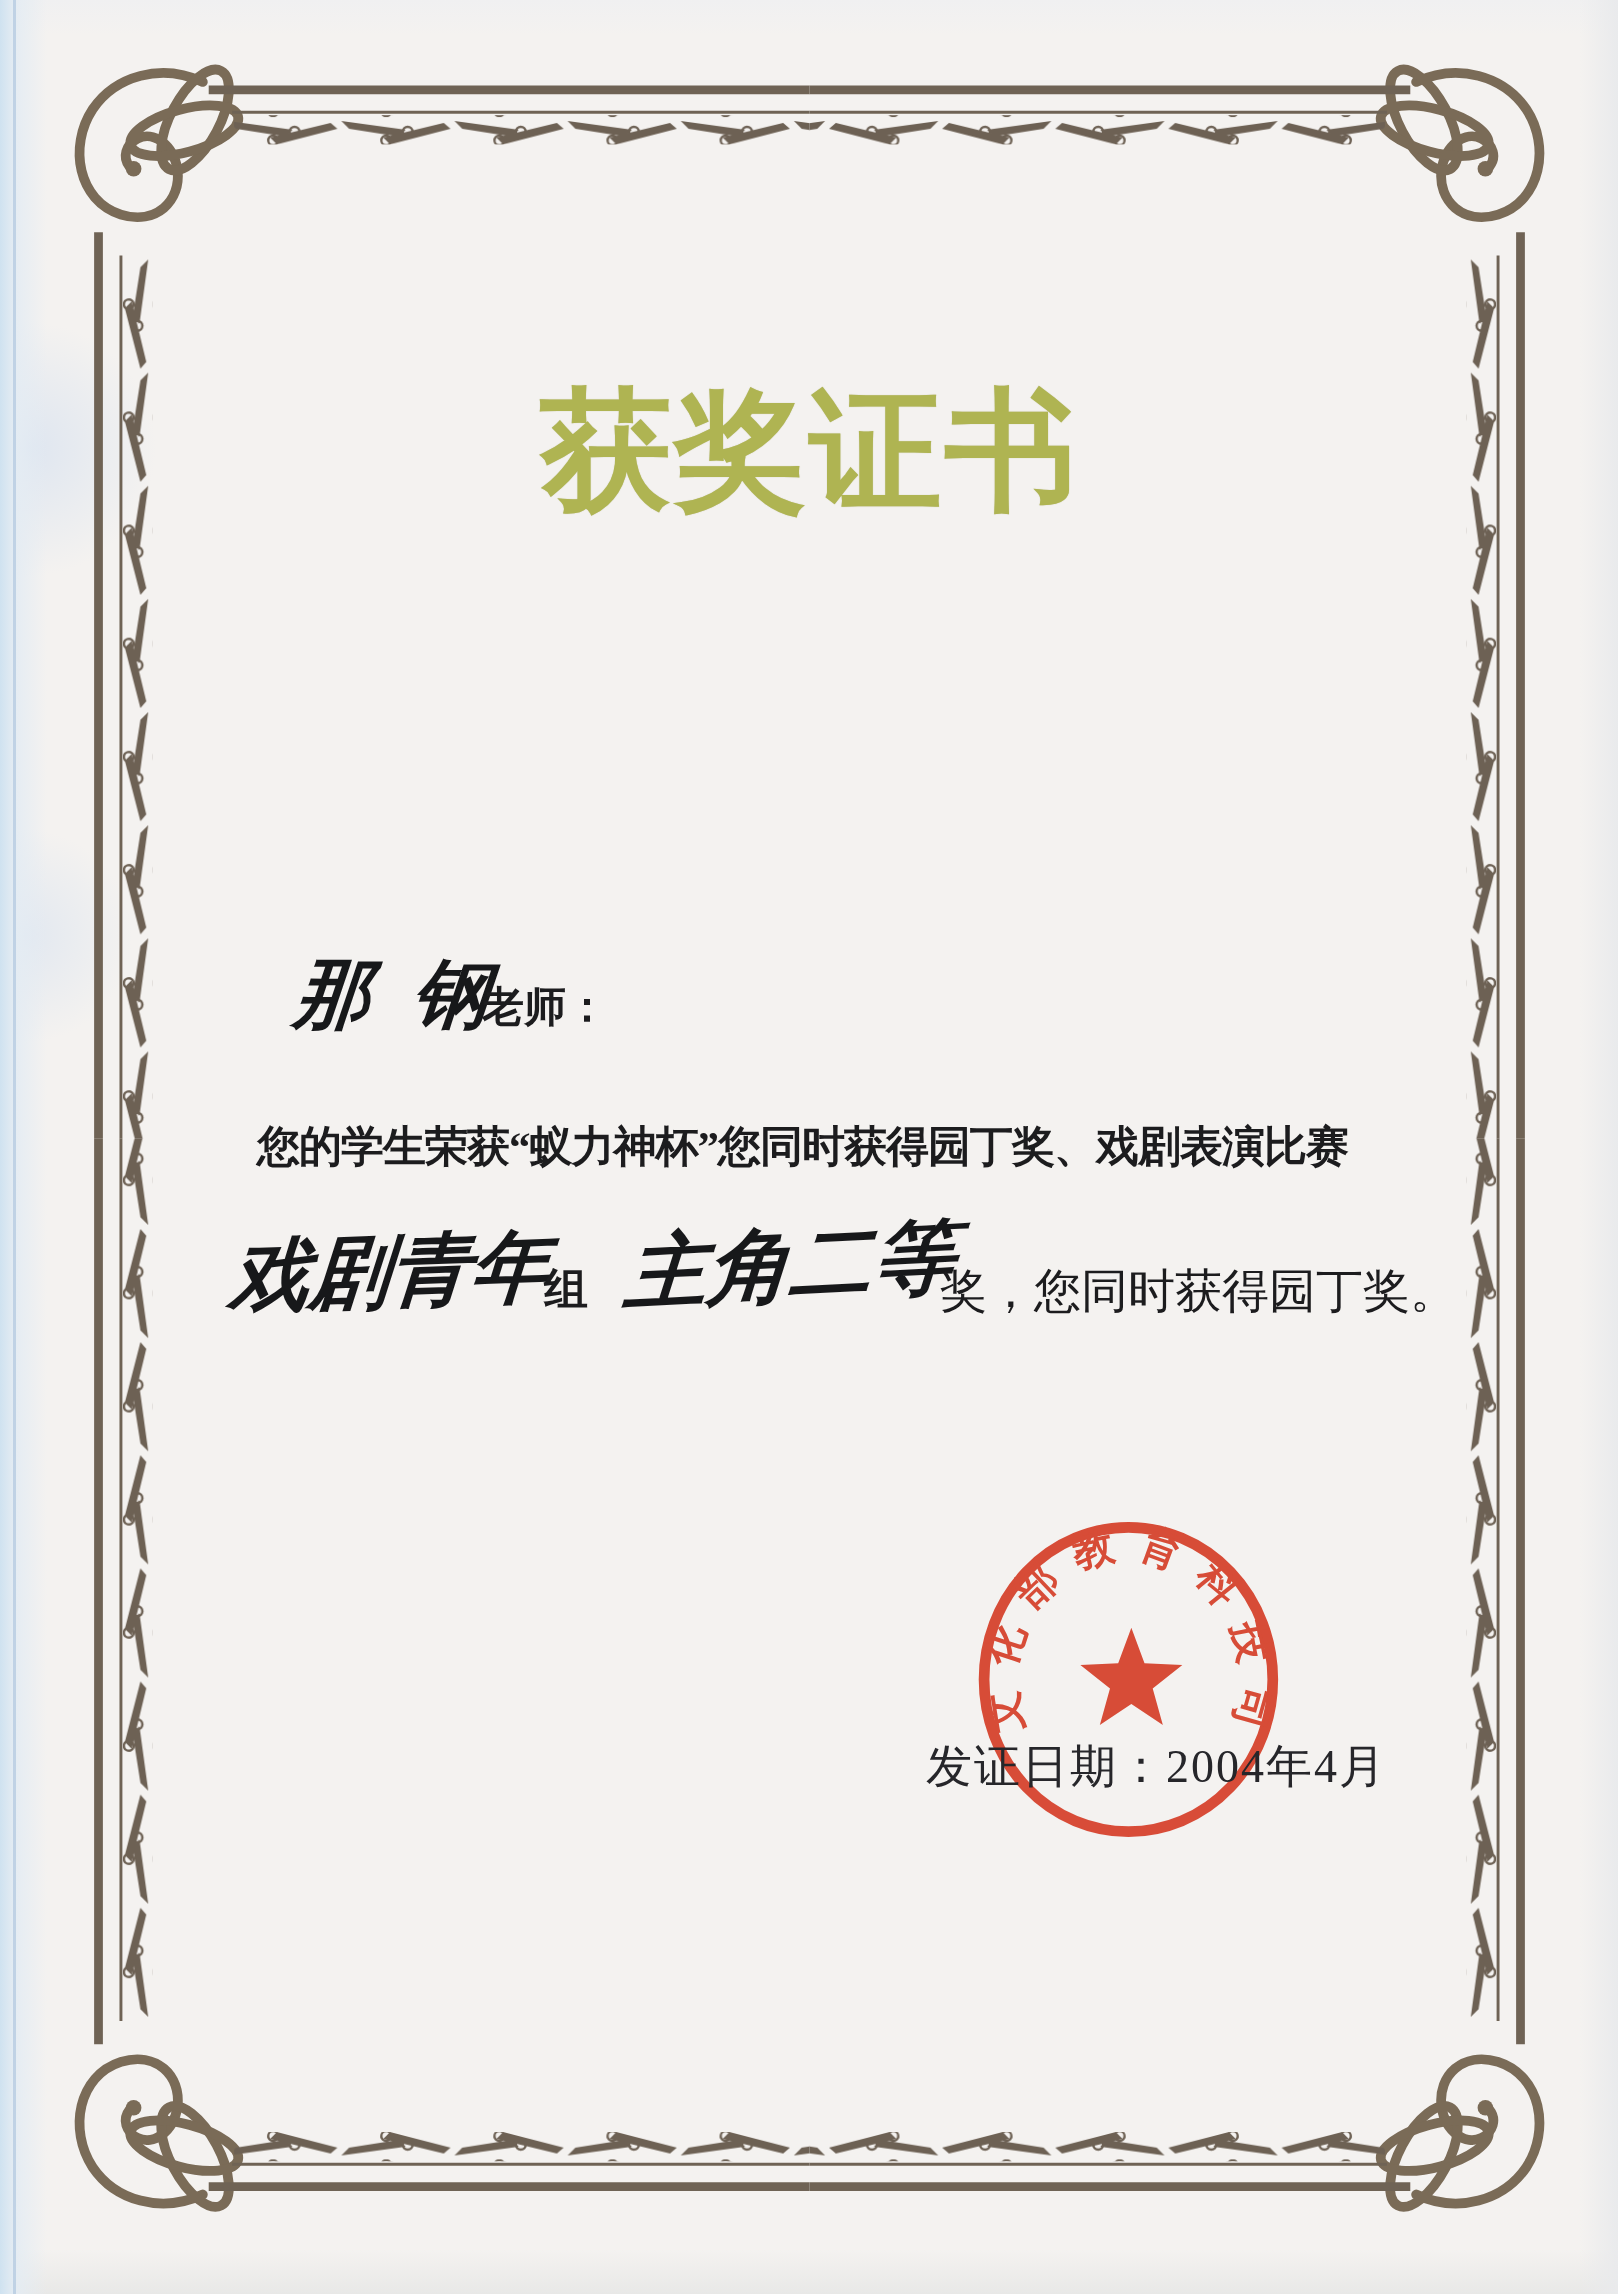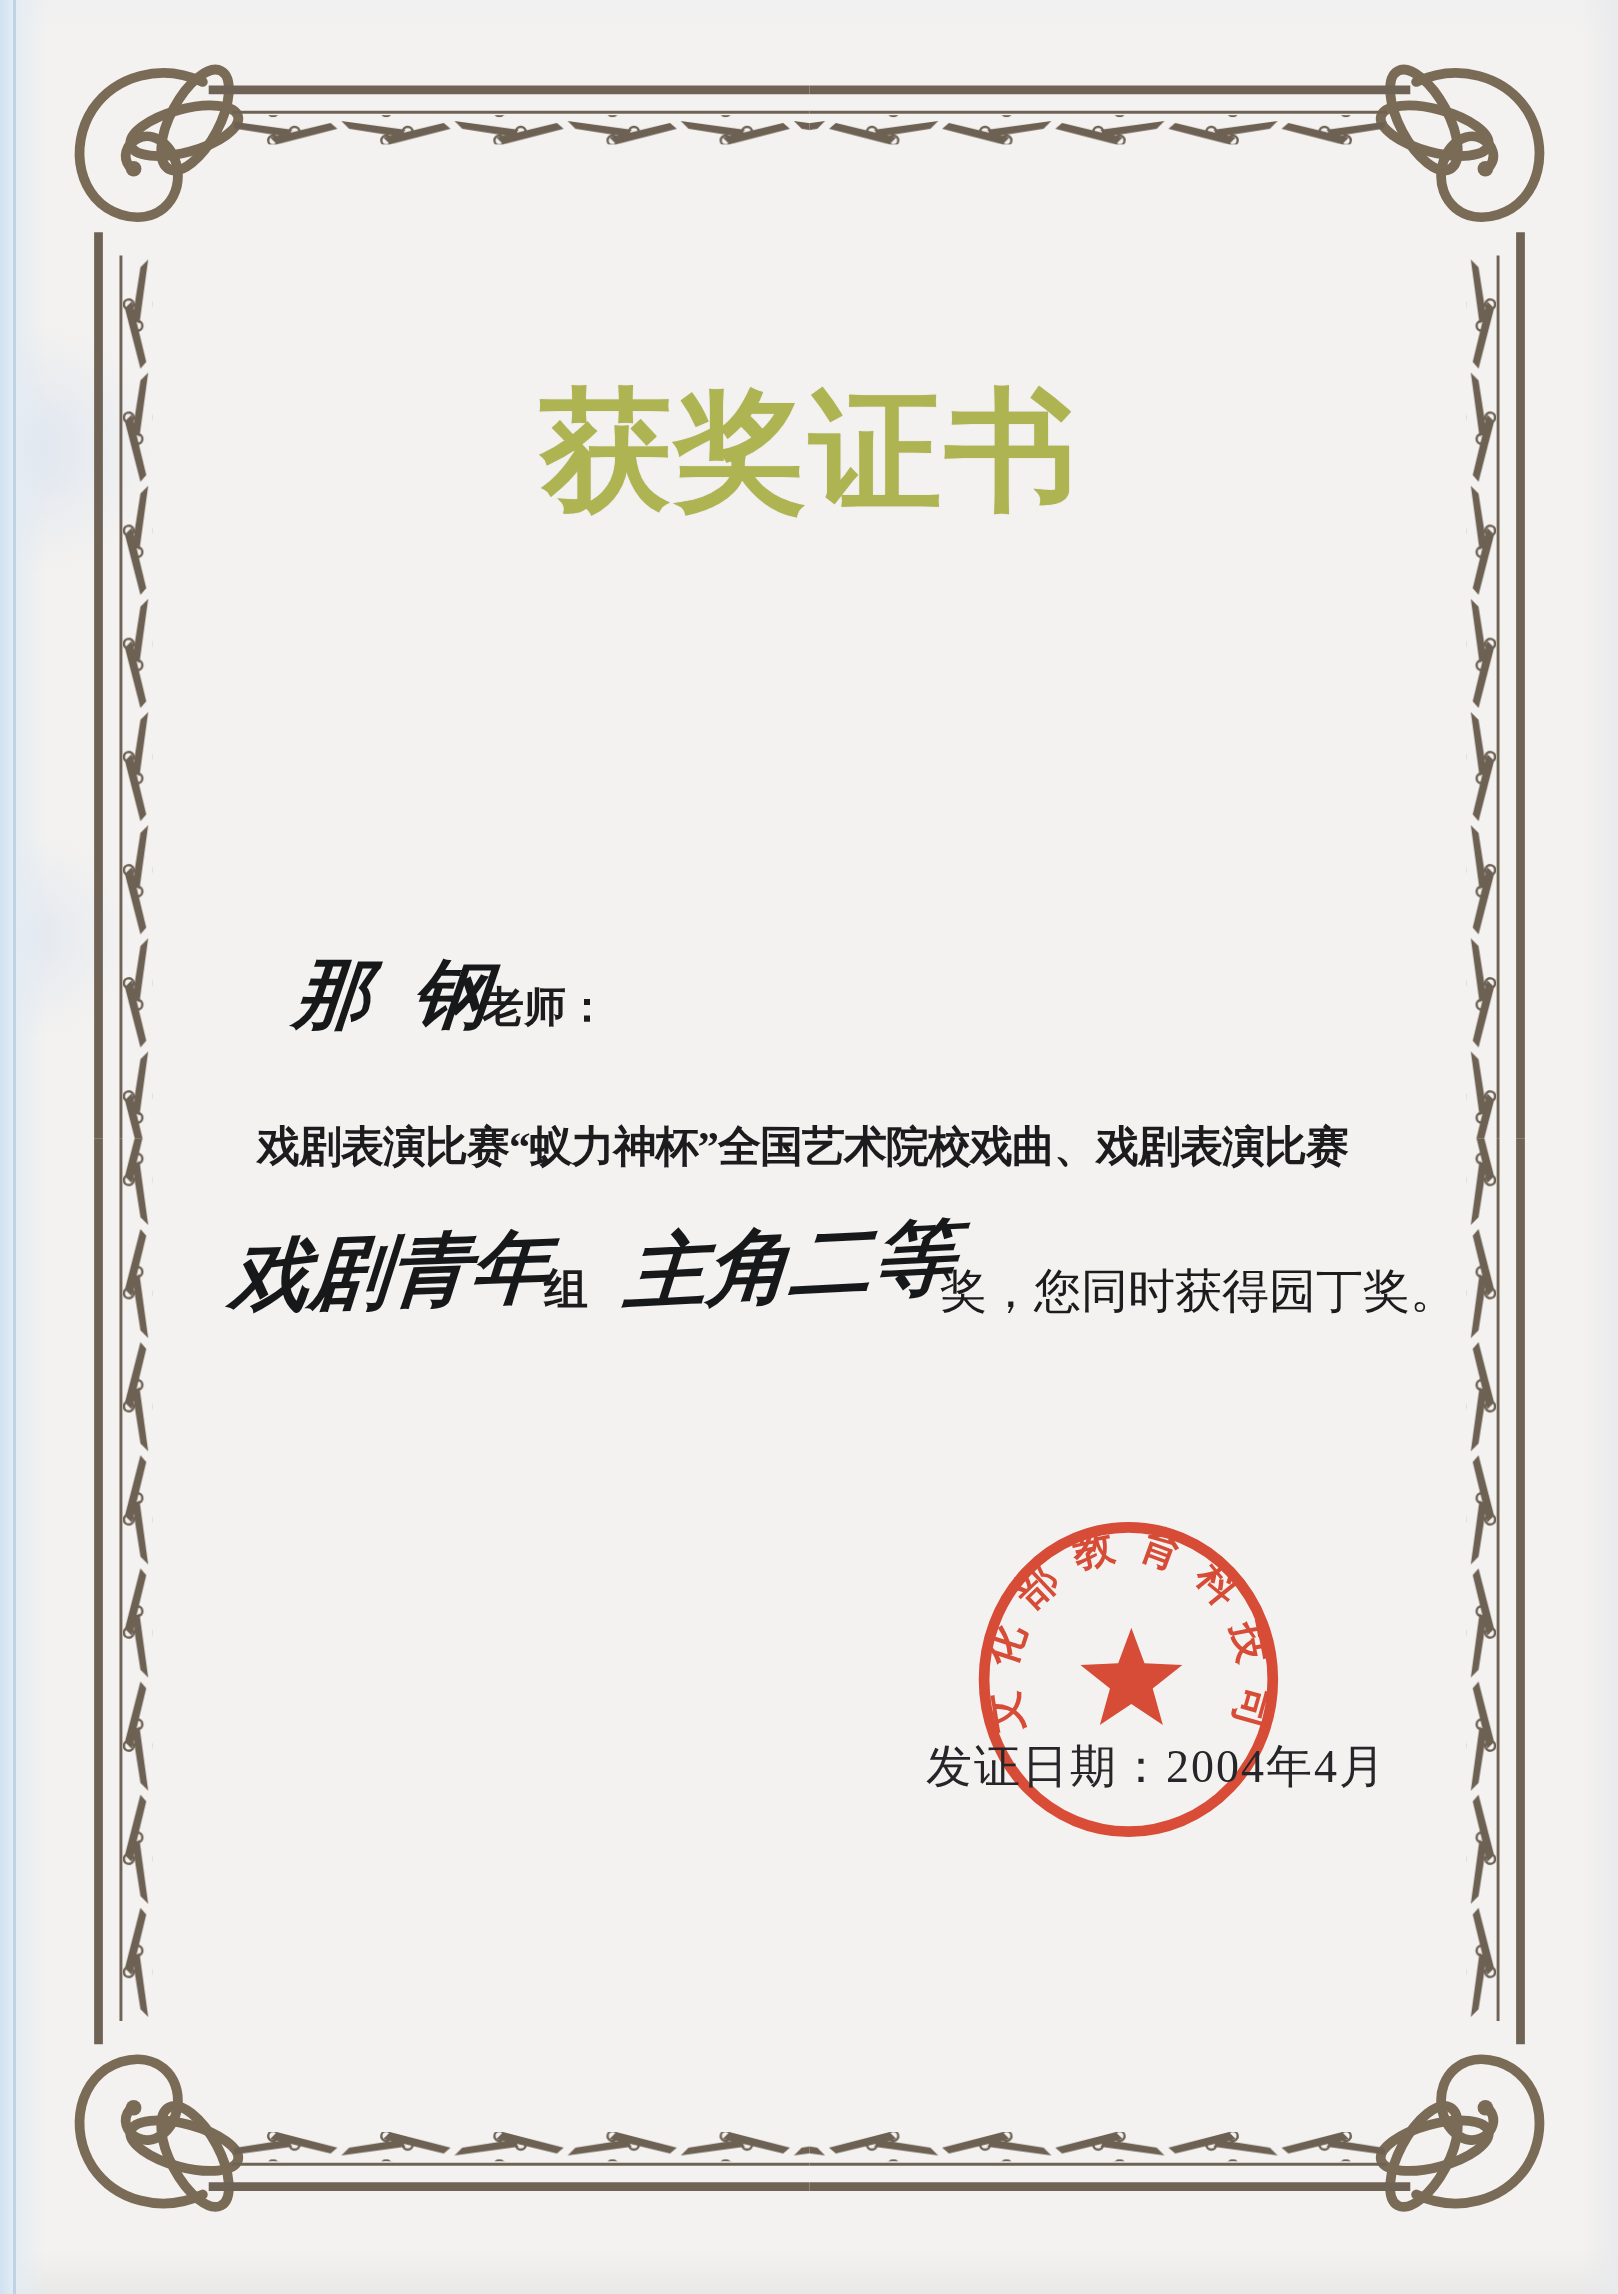--- a/index.html
+++ b/index.html
@@ -99,21 +99,21 @@
     <use href="#q" transform="translate(0,2334) scale(1,-1)"></use>
     <use href="#q" transform="translate(1660,2334) scale(-1,-1)"></use>
   </svg>
 
   <div class="txt title">获奖证书</div>
 
 
   <div class="txt hand name">那 钢</div>
   <div class="txt salutation">老师：</div>
 
-  <div class="txt bodyline">戏剧表演比赛“蚁力神杯”全国艺术院校戏曲、戏剧表演比赛</div>
+  <div class="txt bodyline">您的学生荣获“蚁力神杯”您同时获得园丁奖、戏剧表演比赛</div>
 
   <div class="txt hand award-group">戏剧青年</div>
   <div class="txt award-group-suffix">组</div>
   <div class="txt hand award-prize">主角二等</div>
   <div class="txt award-tail">奖，您同时获得园丁奖。</div>
 
   <svg class="seal" viewBox="0 0 1660 2353" aria-hidden="true">
     <g opacity="0.93">
       <ellipse cx="1157" cy="1722" rx="148" ry="156" fill="none" stroke="#d5402a" stroke-width="11"></ellipse>
       <polygon points="1160,1669 1146.5,1705.4 1107.7,1707 1138.1,1731.1 1127.7,1768.5 1160,1747 1192.3,1768.5 1181.9,1731.1 1212.3,1707 1173.5,1705.4" fill="#d5402a"></polygon>

